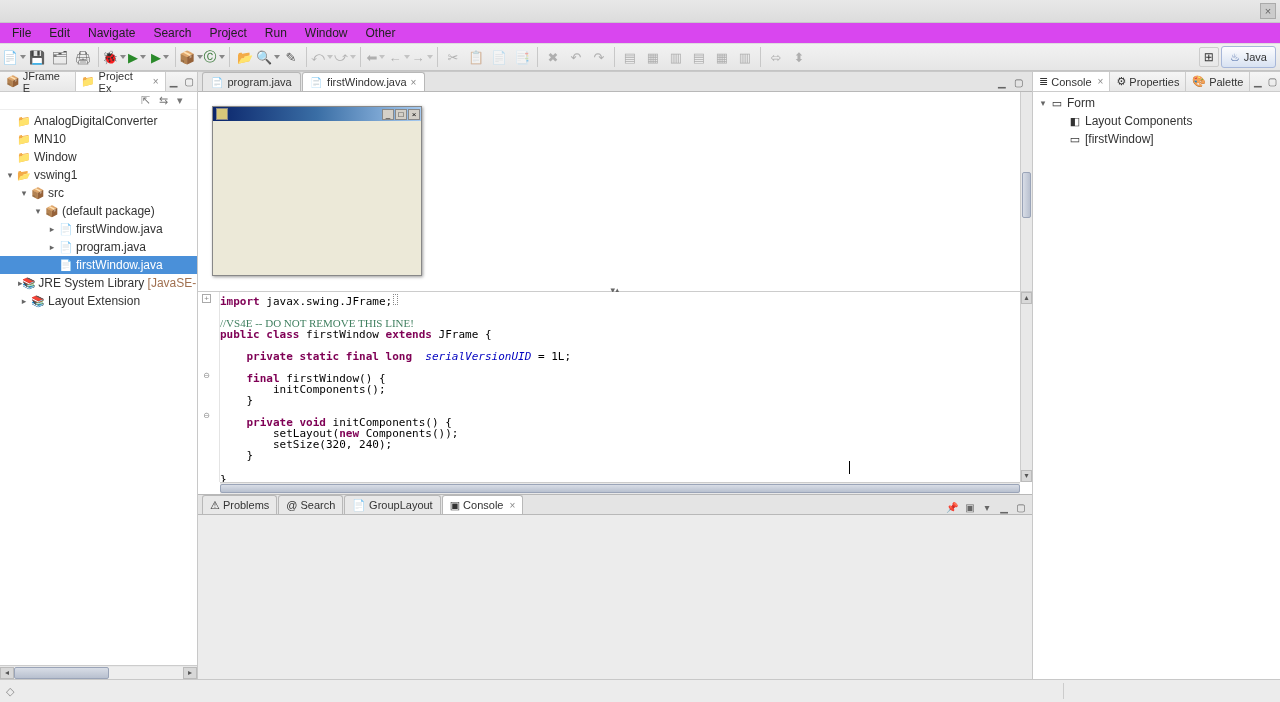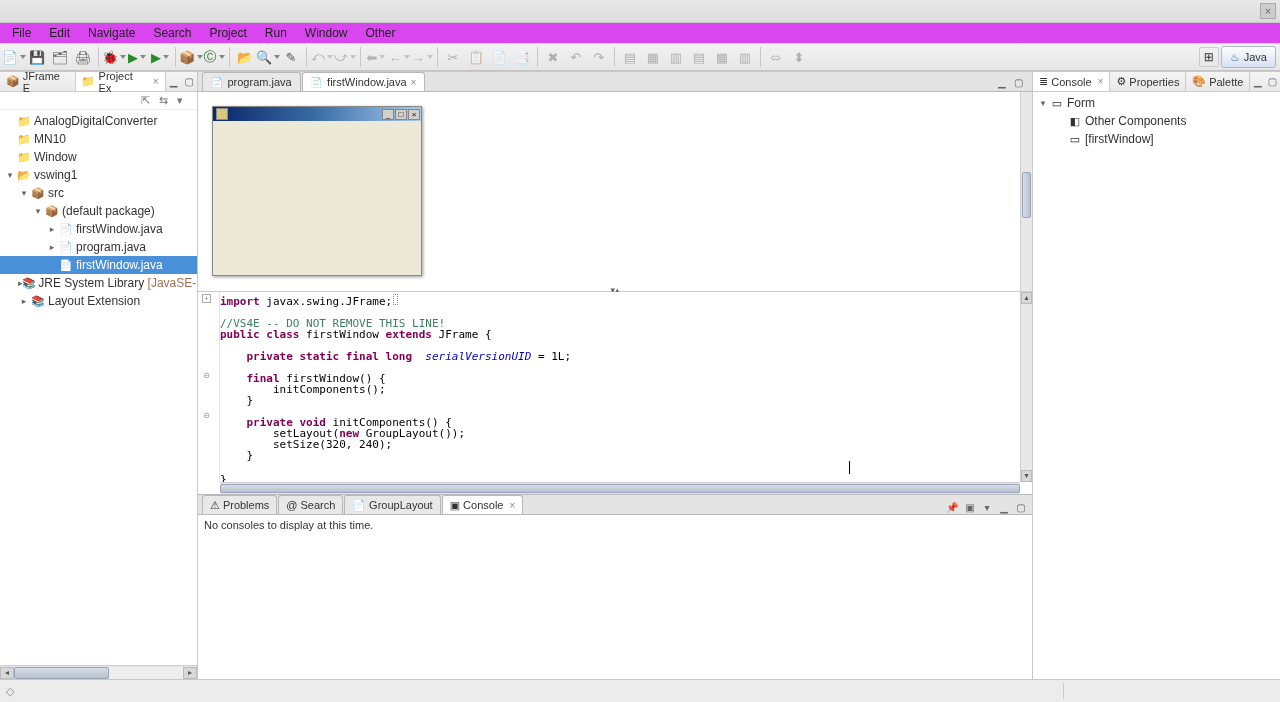--- a/index.html
+++ b/index.html
@@ -62,21 +62,21 @@
 .designer .vscroll{position:absolute;right:0;top:0;width:12px;bottom:0;background:#e8e8e8;border-left:1px solid #ccc;}
 .designer .vscroll .vthumb{position:absolute;top:80px;height:46px;left:1px;right:1px;background:linear-gradient(90deg,#d8dde6,#b8c0cf);border:1px solid #9aa4b8;border-radius:2px;}
 
 .code-editor { flex:1; background:#fff; position:relative; overflow:hidden;}
 .code-content{position:absolute;left:22px;right:12px;top:0;bottom:12px;overflow:hidden;}
 .gutter{position:absolute;left:0;top:0;width:22px;bottom:12px;background:#fff;border-right:1px solid #e4e4e4;}
 .gutter .fm{position:absolute;left:4px;width:9px;height:9px;font-size:8px;color:#888;border:1px solid #aaa;line-height:7px;text-align:center;}
 pre.code{font-family:"DejaVu Sans Mono","Consolas",monospace;font-size:11px;line-height:1.0;white-space:pre;color:#000;padding-top:2px;}
 .kw{color:#7f0055;font-weight:bold;}
 .fld{color:#0000c0;font-style:italic;}
-.cmt{color:#3f7f5f;}
+.cmt{color:#3f7f5f;font-family:Liberation Serif, serif;}
 .cursor{display:inline-block;width:1px;height:13px;background:#000;vertical-align:middle;}
 .code-hscroll{position:absolute;left:22px;right:12px;bottom:0;height:12px;background:#e8e8e8;border-top:1px solid #ccc;}
 .code-hscroll .cthumb{position:absolute;left:0;right:0;top:1px;bottom:1px;background:linear-gradient(#d8dde6,#b8c0cf);border:1px solid #9aa4b8;border-radius:2px;}
 .code-vscroll{position:absolute;right:0;top:0;width:12px;bottom:12px;background:#e8e8e8;border-left:1px solid #ccc;}
 .code-vscroll .varrow{height:12px;background:#d8d8d8;border:1px solid #bbb;font-size:8px;text-align:center;line-height:10px;color:#555;}
 
 .bottompane{height:185px;display:flex;flex-direction:column;border-top:1px solid #b8b8b8;background:#ececec;}
 .btabs{height:20px;display:flex;align-items:flex-end;background:#e4e4e4;border-bottom:1px solid #b8b8b8;padding-left:4px;}
 .btab{height:19px;padding:0 7px;display:flex;align-items:center;gap:3px;font-size:11px;background:#e8e8e8;border:1px solid #b8b8b8;border-bottom:none;margin-right:1px;border-radius:3px 3px 0 0;}
 .btab.active{background:#fff;}
@@ -302,21 +302,21 @@
 <span class="cmt">//VS4E -- DO NOT REMOVE THIS LINE!</span>
 <span class="kw">public class</span><span> firstWindow </span><span class="kw">extends</span><span> JFrame {</span>
 
     <span class="kw">private static final long</span> <span class="fld"> serialVersionUID</span><span> = 1L;</span>
 
     <span class="kw">final</span><span> firstWindow() {</span>
 <span>        initComponents();</span>
 <span>    }</span>
 
     <span class="kw">private void</span><span> initComponents() {</span>
-<span>        setLayout(</span><span class="kw">new</span><span> GroupLayout());</span>
+<span>        setLayout(</span><span class="kw">new</span><span> Components());</span>
 <span>        setSize(320, 240);</span>
 <span>    }</span>
                                                                                                <span class="cursor"></span>
 <span>}</span>
 </pre>
       </div>
       <div class="code-hscroll">
           <div class="cthumb"></div>
         </div>
       <div class="code-vscroll">
@@ -347,23 +347,20 @@
           </div>
         <div class="bspacer"></div>
         <div class="bcorner">
           <span class="bcbtn">📌</span>
           <span class="bcbtn">▣</span>
           <span class="bcbtn">▾</span>
           <span class="bcbtn">▁</span>
           <span class="bcbtn">▢</span>
         </div>
       </div>
-      <div class="console-body">
-        <span>No consoles to display at this time.</span>
-      </div>
     </div>
   </div>
 
   <div class="rightpane">
     <div class="viewhead">
       <div class="vtab active">
           <span>≣</span>
           <span>Console</span>
           <span class="vx">×</span>
         </div>
@@ -381,21 +378,21 @@
     </div>
     <div class="rtree" id="right-tree">
         <div class="rtree-row" style="padding-left: 4px;">
           <span class="tw">▾</span>
           <span class="ic">▭</span>
           <span class="lbl">Form</span>
         </div>
         <div class="rtree-row" style="padding-left: 22px;">
           <span class="tw"></span>
           <span class="ic">◧</span>
-          <span class="lbl">Other Components</span>
+          <span class="lbl">Layout Components</span>
         </div>
         <div class="rtree-row" style="padding-left: 22px;">
           <span class="tw"></span>
           <span class="ic">▭</span>
           <span class="lbl">[firstWindow]</span>
         </div>
       </div>
   </div>
 </div>
 

